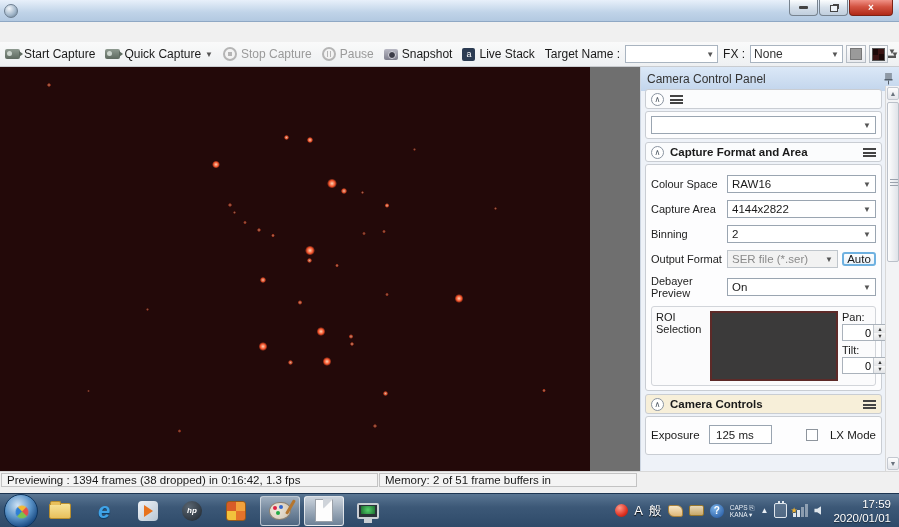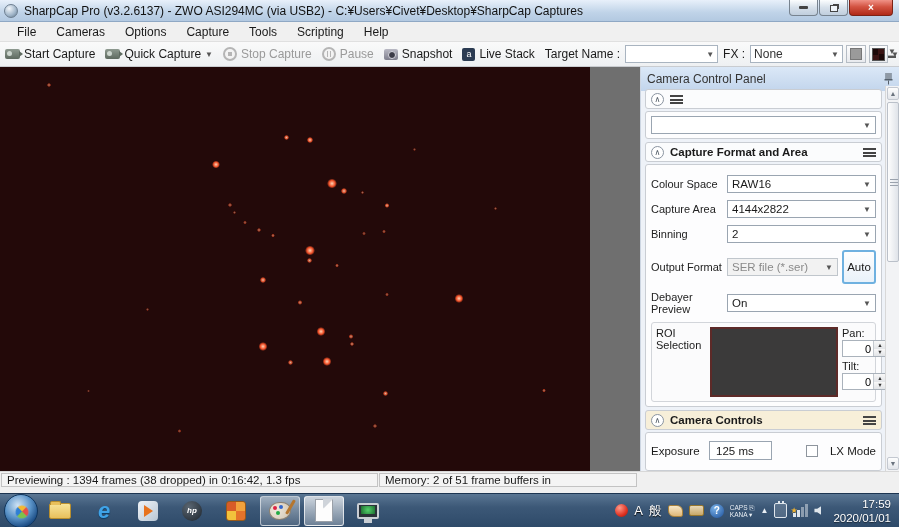--- a/index.html
+++ b/index.html
@@ -78,21 +78,21 @@
   .combo.full { width:100%; }
   .combo.disabled { background:#f2f2f2; color:#8a8a8a; border-color:#c0c6cc; }
   .btn-row { display:flex; gap:4px; margin-top:6px; }
   .pbtn { flex:1; height:18px; font-size:11.5px; display:flex; align-items:center; justify-content:center; border-radius:2px; }
   .pbtn.disabled { color:#a5a5a5; background:#f3f3f3; border:1px solid #d6d6d6; }
   .pbtn.normal { color:#222; background:linear-gradient(#fdfdfd,#e7e9ec); border:1px solid #8e959d; }
 
   .ctl-row { display:grid; grid-template-columns:76px 1fr; align-items:center; margin:6px 0 7px 0; }
   .ctl-label { font-size:11px; color:#222; }
   .of-wrap { display:flex; gap:4px; align-items:center; }
-  .auto-btn { width:34px; height:34px; border:2px solid #6fb1e0; border-radius:3px; background:linear-gradient(#fefefe,#e9f2fa); font-size:11.5px; display:flex; align-items:center; justify-content:center; }
+  .auto-btn { width:34px; height:14px; border:2px solid #6fb1e0; border-radius:3px; background:linear-gradient(#fefefe,#e9f2fa); font-size:11.5px; display:flex; align-items:center; justify-content:center; }
 
   .roi-box { border:1px solid #d2d5da; border-radius:3px; background:#fbfbfc; display:grid; grid-template-columns:50px 1fr 52px; padding:4px; gap:4px; margin-top:4px; }
   .roi-label { font-size:11px; }
   .roi-preview { width:128px; height:70px; background:#3b3a3a; border:2px solid #5d2a28; }
   .spin-col { font-size:11px; }
   .spin { display:flex; border:1px solid #aab2bb; background:#fff; height:17px; margin:1px 0 3px 0; }
   .spin input { width:30px; border:none; outline:none; text-align:right; font-size:11px; font-family:"Liberation Sans",sans-serif; padding-right:2px;}
   .spin-btns { width:13px; display:flex; flex-direction:column; font-size:5.5px; color:#333; }
   .spin-btns span { flex:1; display:flex; align-items:center; justify-content:center; background:linear-gradient(#f8f8f8,#e2e4e7); border-left:1px solid #c4c9cf; }
 
@@ -153,41 +153,31 @@
   .ic-spk:after { content:")"; position:absolute; right:-7px; top:-3px; color:#dfe6ec; font-size:11px; }
   .clock { text-align:right; font-size:11.5px; line-height:14px; color:#fff; text-shadow:0 1px 1px #00000088; padding-left:6px; }
 </style>
 </head>
 <body>
 
 <div id="win">
 
   <div class="titlebar">
     <div class="app-icon"></div>
-    <span class="title-text">SharpCap Pro (v3.2.6137) - ZWO ASI294MC (via USB2) - C:¥Users¥Civet¥Desktop¥SharpCap Captures</span>
     <div class="win-buttons">
       <div class="wbtn min">
           <span class="minbar"></span>
         </div>
       <div class="wbtn res">
           <span class="resbox"></span>
         </div>
       <div class="wbtn close">×</div>
     </div>
   </div>
 
-  <div class="menubar">
-    <span class="menu-item">File</span>
-    <span class="menu-item">Cameras</span>
-    <span class="menu-item">Options</span>
-    <span class="menu-item">Capture</span>
-    <span class="menu-item">Tools</span>
-    <span class="menu-item">Scripting</span>
-    <span class="menu-item">Help</span>
-  </div>
 
   <div class="toolbar">
     <div class="tb-item">
       <span class="cam-icon"></span>
       <span>Start Capture</span>
     </div>
     <div class="tb-item">
       <span class="cam-icon"></span>
       <span>Quick Capture</span>
       <span class="dd-arrow">▼</span>

